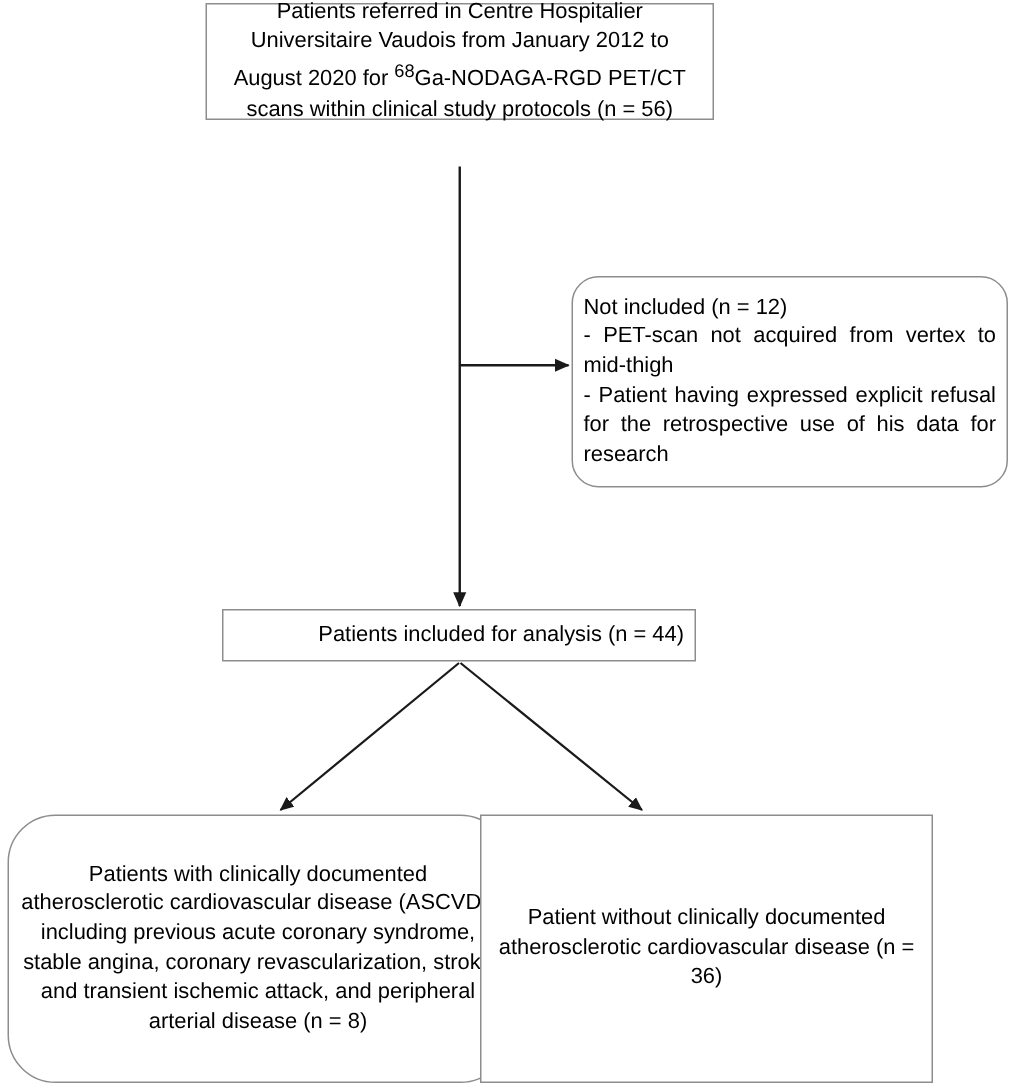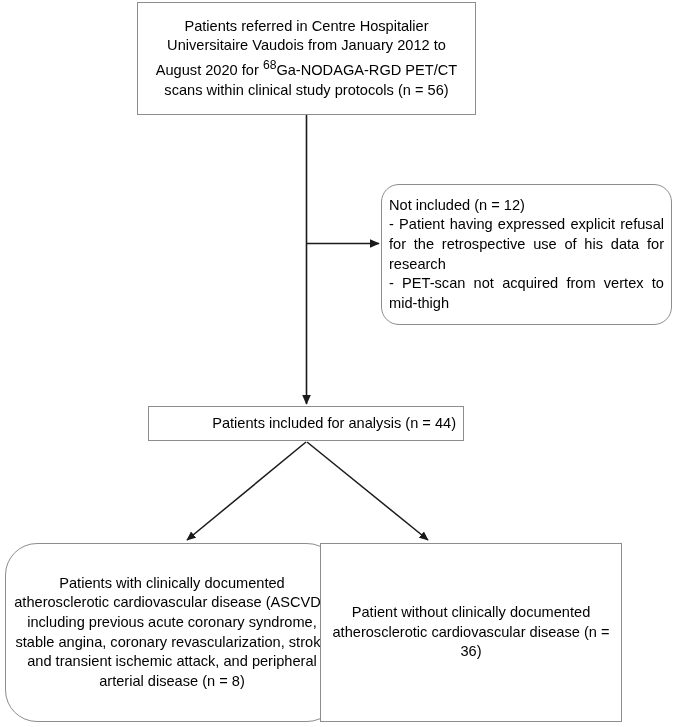--- a/index.html
+++ b/index.html
@@ -29,21 +29,21 @@
   }
   .box .txt {
     display: block;
     padding: 0 7px;
     white-space: pre-line;
   }
   .center .txt { text-align: center; }
   .justify .txt { text-align: justify; text-align-last: left; }
 
   
-  #box-referred   { left: 137px; top: 2px;   width: 339px; height: 113px; }
+  #box-referred   { left: 137px; top: 2px;   width: 339px; height: 78px; }
   #box-excluded   { left: 381px; top: 184px; width: 291px; height: 141px; border-radius: 18px; }
   #box-included   { left: 148px; top: 406px; width: 316px; height: 35px; align-items: flex-end;  }
   #box-ascvd      { left: 5px;   top: 543px; width: 334px; height: 179px; border-radius: 32px; }
   #box-no-ascvd   { left: 320px; top: 543px; width: 302px; height: 179px; }
 
   #connectors {
     position: absolute;
     left: 0;
     top: 0;
     width: 685px;
@@ -79,22 +79,22 @@
       <line x1="307" y1="442" x2="428" y2="540" stroke="#1a1a1a" stroke-width="1.5" marker-end="url(#arrow)"></line>
     </g>
   </svg>
 
   <div class="box center" id="box-referred">
     <span class="txt"><span>Patients referred in Centre Hospitalier Universitaire Vaudois from January 2012 to August 2020 for </span><sup>68</sup><span>Ga-NODAGA-RGD PET/CT scans within clinical study protocols (n = 56)</span></span>
   </div>
 
   <div class="box justify" id="box-excluded">
     <span class="txt" style="text-align:left;">Not included (n = 12)</span>
+    <span class="txt">- PET-scan not acquired from vertex to mid-thigh</span>
     <span class="txt">- Patient having expressed explicit refusal for the retrospective use of his data for research</span>
-    <span class="txt">- PET-scan not acquired from vertex to mid-thigh</span>
   </div>
 
   <div class="box center" id="box-included">
     <span class="txt">Patients included for analysis (n = 44)</span>
   </div>
 
   <div class="box center" id="box-ascvd">
     <span class="txt">Patients with clinically documented atherosclerotic cardiovascular disease (ASCVD), including previous acute coronary syndrome, stable angina, coronary revascularization, stroke and transient ischemic attack, and peripheral arterial disease (n = 8)</span>
   </div>
 

